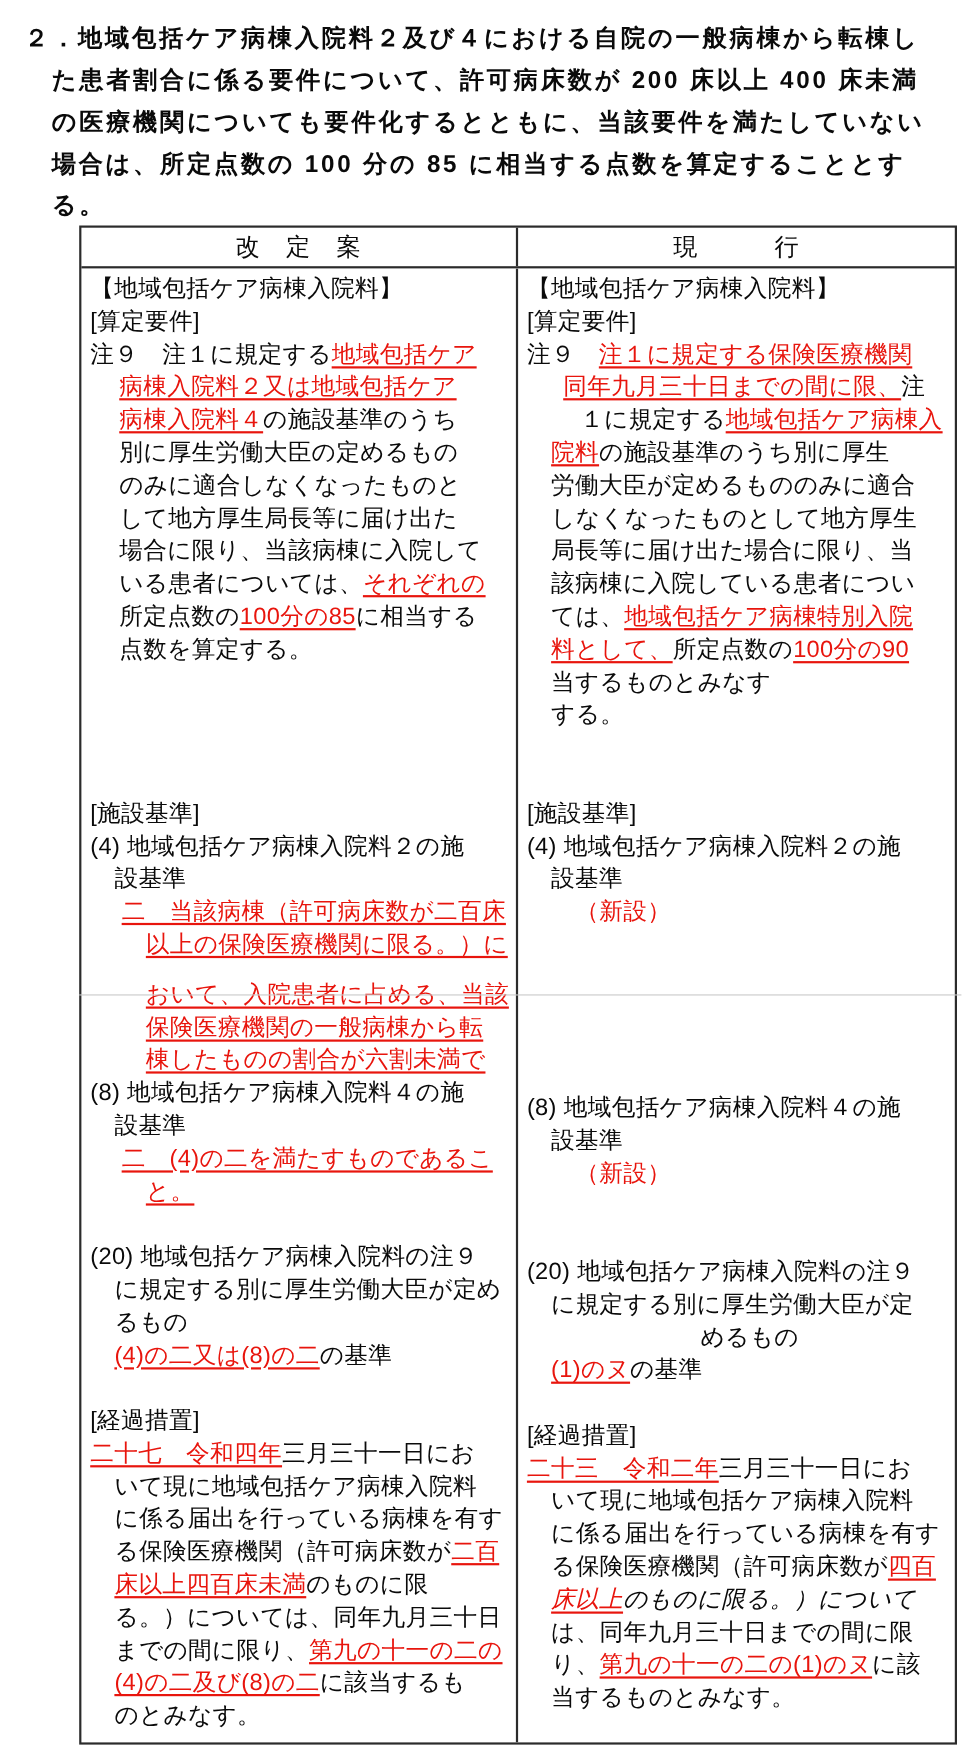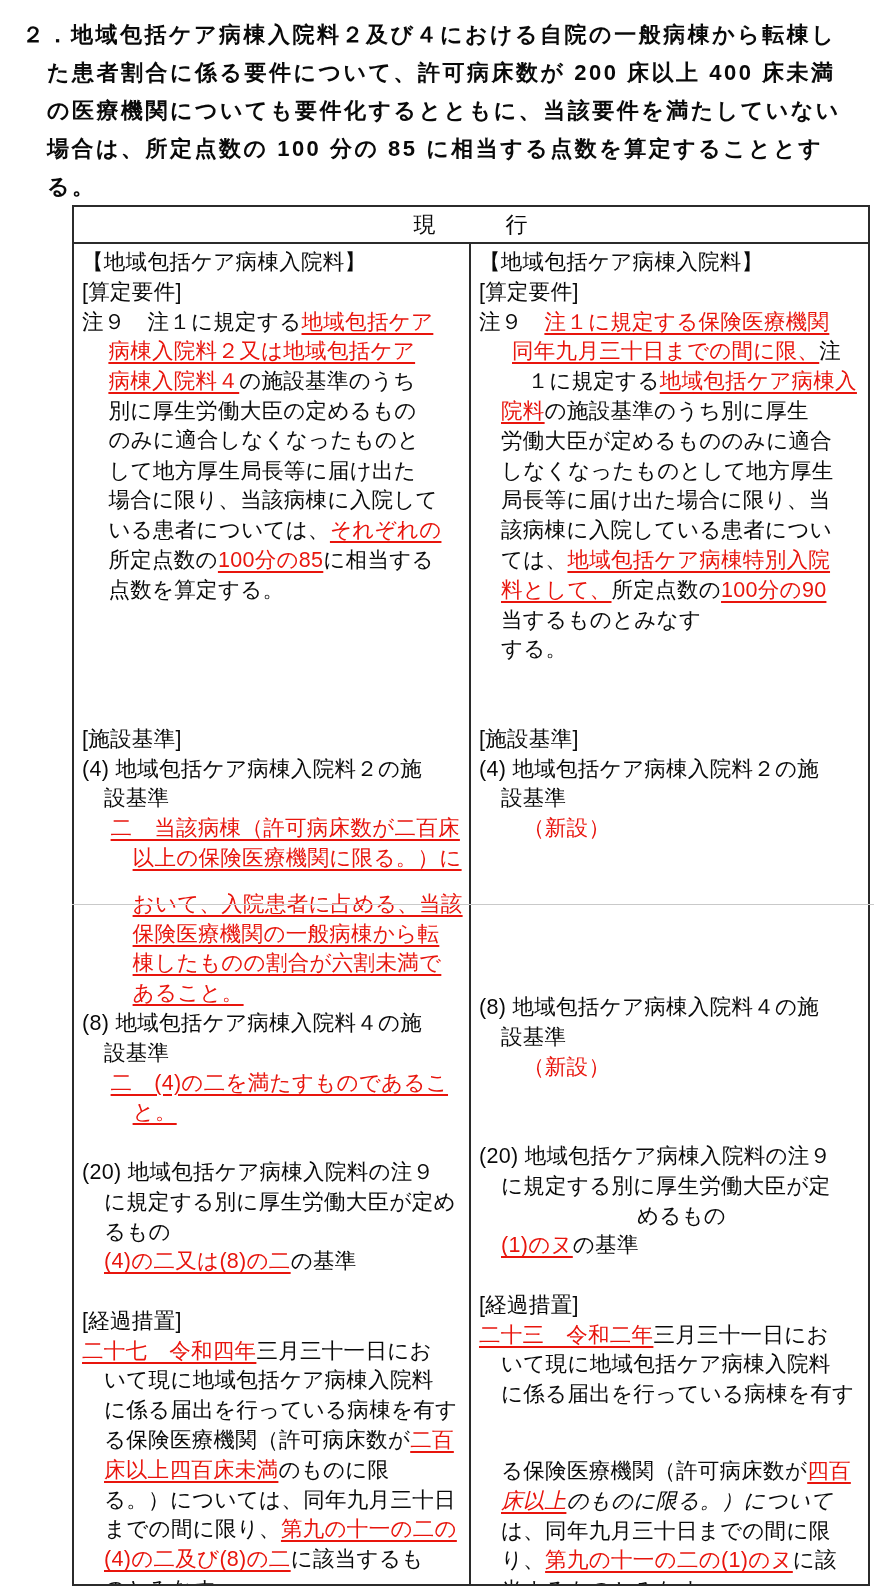--- a/index.html
+++ b/index.html
@@ -60,49 +60,49 @@
     background:var(--pbline);
   }
 </style>
 </head>
 <body>
 
 <p class="intro"><span>２．</span><span>地域包括ケア病棟入院料２及び４における自院の一般病棟から転棟した患者割合に係る要件について、許可病床数が 200 床以上 400 床未満の医療機関についても要件化するとともに、当該要件を満たしていない場合は、所定点数の 100 分の 85 に相当する点数を算定することとする。</span></p>
 
 <div class="cmp-table">
   <div class="thead">
+    <div class="th" style="border-right:2px solid var(--border);">改　定　案</div>
     <div class="th">現　　　行</div>
   </div>
   <div class="tbody">
     <div class="cell cell-left" id="cell-left">
         <div class="line" style="padding-left: 0px;"><span class="seg seg-k">【地域包括ケア病棟入院料】</span></div>
         <div class="line" style="padding-left: 0px;"><span class="seg seg-k">[算定要件]</span></div>
         <div class="line" style="padding-left: 0px;"><span class="seg seg-k">注９　注１に規定する</span><span class="seg seg-ru">地域包括ケア</span></div>
         <div class="line" style="padding-left: 26.4px;"><span class="seg seg-ru">病棟入院料２又は地域包括ケア</span></div>
         <div class="line" style="padding-left: 26.4px;"><span class="seg seg-ru">病棟入院料４</span><span class="seg seg-k">の施設基準のうち</span></div>
         <div class="line" style="padding-left: 26.4px;"><span class="seg seg-k">別に厚生労働大臣の定めるもの</span></div>
-        <div class="line" style="padding-left: 26.4px; font-family: Liberation Mono, monospace;"><span class="seg seg-k">のみに適合しなくなったものと</span></div>
+        <div class="line" style="padding-left: 26.4px;"><span class="seg seg-k">のみに適合しなくなったものと</span></div>
         <div class="line" style="padding-left: 26.4px;"><span class="seg seg-k">して地方厚生局長等に届け出た</span></div>
         <div class="line" style="padding-left: 26.4px;"><span class="seg seg-k">場合に限り、当該病棟に入院して</span></div>
         <div class="line" style="padding-left: 26.4px;"><span class="seg seg-k">いる患者については、</span><span class="seg seg-ru">それぞれの</span></div>
         <div class="line" style="padding-left: 26.4px;"><span class="seg seg-k">所定点数の</span><span class="seg seg-ru">100分の85</span><span class="seg seg-k">に相当する</span></div>
         <div class="line" style="padding-left: 26.4px;"><span class="seg seg-k">点数を算定する。</span></div>
         <div class="line" style="padding-left: 0px;"></div>
         <div class="line" style="padding-left: 0px;"></div>
         <div class="line" style="padding-left: 0px;"></div>
         <div class="line" style="padding-left: 0px;"></div>
         <div class="line" style="padding-left: 0px;"><span class="seg seg-k">[施設基準]</span></div>
         <div class="line" style="padding-left: 0px;"><span class="seg seg-k">(4) 地域包括ケア病棟入院料２の施</span></div>
         <div class="line" style="padding-left: 22px;"><span class="seg seg-k">設基準</span></div>
         <div class="line" style="padding-left: 28.6px;"><span class="seg seg-ru">二　当該病棟（許可病床数が二百床</span></div>
         <div class="line" style="padding-left: 50.6px;"><span class="seg seg-ru">以上の保険医療機関に限る。）に</span></div>
         <div class="line" style="padding-left: 50.6px; margin-top: 16px;"><span class="seg seg-ru">おいて、入院患者に占める、当該</span></div>
         <div class="line" style="padding-left: 50.6px;"><span class="seg seg-ru">保険医療機関の一般病棟から転</span></div>
         <div class="line" style="padding-left: 50.6px;"><span class="seg seg-ru">棟したものの割合が六割未満で</span></div>
-        <div class="line" style="padding-left: 50.6px;"><span class="seg seg-ru">あること。</span></div>
         <div class="line" style="padding-left: 0px;"><span class="seg seg-k">(8) 地域包括ケア病棟入院料４の施</span></div>
         <div class="line" style="padding-left: 22px;"><span class="seg seg-k">設基準</span></div>
         <div class="line" style="padding-left: 28.6px;"><span class="seg seg-ru">二　(4)の二を満たすものであるこ</span></div>
         <div class="line" style="padding-left: 50.6px;"><span class="seg seg-ru">と。</span></div>
         <div class="line" style="padding-left: 0px;"></div>
         <div class="line" style="padding-left: 0px;"><span class="seg seg-k">(20) 地域包括ケア病棟入院料の注９</span></div>
         <div class="line" style="padding-left: 22px;"><span class="seg seg-k">に規定する別に厚生労働大臣が定め</span></div>
         <div class="line" style="padding-left: 22px;"><span class="seg seg-k">るもの</span></div>
         <div class="line" style="padding-left: 22px;"><span class="seg seg-ru">(4)の二又は(8)の二</span><span class="seg seg-k">の基準</span></div>
         <div class="line" style="padding-left: 0px;"></div>
@@ -150,21 +150,21 @@
         <div class="line" style="padding-left: 0px;"></div>
         <div class="line" style="padding-left: 0px;"><span class="seg seg-k">(20) 地域包括ケア病棟入院料の注９</span></div>
         <div class="line" style="padding-left: 22px;"><span class="seg seg-k">に規定する別に厚生労働大臣が定</span></div>
         <div class="line" style="padding-left: 22px; text-align: center;"><span class="seg seg-k">めるもの</span></div>
         <div class="line" style="padding-left: 22px;"><span class="seg seg-ru">(1)のヌ</span><span class="seg seg-k">の基準</span></div>
         <div class="line" style="padding-left: 0px;"></div>
         <div class="line" style="padding-left: 0px;"><span class="seg seg-k">[経過措置]</span></div>
         <div class="line" style="padding-left: 0px;"><span class="seg seg-ru">二十三　令和二年</span><span class="seg seg-k">三月三十一日にお</span></div>
         <div class="line" style="padding-left: 22px;"><span class="seg seg-k">いて現に地域包括ケア病棟入院料</span></div>
         <div class="line" style="padding-left: 22px;"><span class="seg seg-k">に係る届出を行っている病棟を有す</span></div>
-        <div class="line" style="padding-left: 22px; margin-top: 47px;"><span class="seg seg-k">る保険医療機関（許可病床数が</span><span class="seg seg-ru">四百</span></div>
+        <div class="line" style="padding-left: 22px;"><span class="seg seg-k">る保険医療機関（許可病床数が</span><span class="seg seg-ru">四百</span></div>
         <div class="line" style="padding-left: 22px; font-style: italic;"><span class="seg seg-ru">床以上</span><span class="seg seg-k">のものに限る。）について</span></div>
         <div class="line" style="padding-left: 22px;"><span class="seg seg-k">は、同年九月三十日までの間に限</span></div>
         <div class="line" style="padding-left: 22px;"><span class="seg seg-k">り、</span><span class="seg seg-ru">第九の十一の二の(1)のヌ</span><span class="seg seg-k">に該</span></div>
         <div class="line" style="padding-left: 22px;"><span class="seg seg-k">当するものとみなす。</span></div>
       </div>
   </div>
   <div class="pagebreak-line"></div>
 </div>
 
 </body></html>

